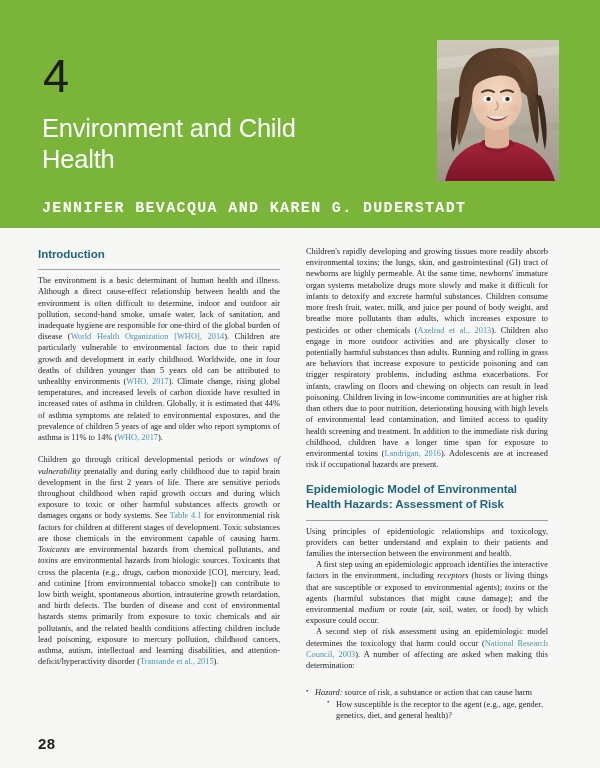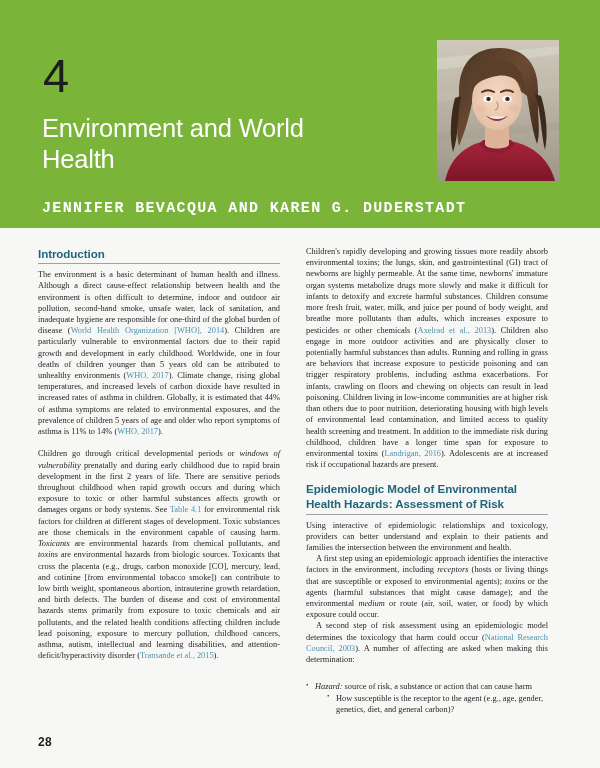--- a/index.html
+++ b/index.html
@@ -99,21 +99,21 @@
     font-weight: bold;
     font-size: 11.6px;
     line-height: 1.30;
     color: #20657a;
     letter-spacing: -0.08px;
     margin-bottom: 3px;
   }
 
   h2.section-heading.with-rule {
     border-bottom: 0.8px solid #9aa4a8;
-    padding-bottom: 2px;
+    padding-bottom: 8px;
     margin-bottom: 5px;
   }
 
   .spacer-before-heading { height: 11px; }
 
   p.body-text {
     font-family: "Liberation Serif", serif;
     font-size: 8.35px;
     line-height: 1.345;
     text-align: justify;
@@ -151,31 +151,31 @@
   }
   ul.risk-list ul.sub-list li { padding-left: 9px; }
 
   
   .page-number {
     position: absolute;
     left: 38px;
     top: 735px;
     font-family: "Liberation Sans", sans-serif;
     font-weight: bold;
-    font-size: 12px;
+    font-size: 15px;
     color: #1d1d1b;
     letter-spacing: 0.3px;
   }
 </style>
 </head>
 <body>
 
 <div class="chapter-banner">
   <div class="chapter-number">4</div>
-  <div class="chapter-title">Environment and World Health</div>
+  <div class="chapter-title">Environment and Child Health</div>
   <div class="chapter-authors">JENNIFER BEVACQUA AND KAREN G. DUDERSTADT</div>
 
   <div class="chapter-photo">
     <svg viewBox="0 0 122 141" preserveAspectRatio="xMidYMid slice">
       <defs>
         <linearGradient id="bgGrad" x1="0" y1="0" x2="0" y2="1">
           <stop offset="0%" stop-color="#cfc9bc"></stop>
           <stop offset="55%" stop-color="#b5aea0"></stop>
           <stop offset="100%" stop-color="#9d968a"></stop>
         </linearGradient>
@@ -248,30 +248,30 @@
   </div>
 
   <div class="column column-right">
 
     <p class="body-text"><span>Children's rapidly developing and growing tissues more readily absorb environmental toxins; the lungs, skin, and gastrointestinal (GI) tract of newborns are highly permeable. At the same time, newborns' immature organ systems metabolize drugs more slowly and make it difficult for infants to detoxify and excrete harmful substances. Children consume more fresh fruit, water, milk, and juice per pound of body weight, and breathe more pollutants than adults, which increases exposure to pesticides or other chemicals (</span><span class="cite">Axelrad et al., 2013</span><span>). Children also engage in more outdoor activities and are physically closer to potentially harmful substances than adults. Running and rolling in grass are behaviors that increase exposure to pesticide poisoning and can trigger respiratory problems, including asthma exacerbations. For infants, crawling on floors and chewing on objects can result in lead poisoning. Children living in low-income communities are at higher risk than others due to poor nutrition, deteriorating housing with high levels of environmental lead contamination, and limited access to quality health screening and treatment. In addition to the immediate risk during childhood, children have a longer time span for exposure to environmental toxins (</span><span class="cite">Landrigan, 2016</span><span>). Adolescents are at increased risk if occupational hazards are present.</span></p>
 
     <div class="spacer-before-heading"></div>
 
     <h2 class="section-heading with-rule">Epidemiologic Model of Environmental Health Hazards: Assessment of Risk</h2>
 
-    <p class="body-text">Using interactive of epidemiologic relationships and toxicology, providers can better understand and explain to their patients and families the intersection between the environment and health.</p>
+    <p class="body-text">Using principles of epidemiologic relationships and toxicology, providers can better understand and explain to their patients and families the intersection between the environment and health.</p>
 
     <p class="body-text"><span>A first step using an epidemiologic approach identifies the interactive factors in the environment, including </span><span class="ital">receptors</span><span> (hosts or living things that are susceptible or exposed to environmental agents); </span><span class="ital">toxins</span><span> or the agents (harmful substances that might cause damage); and the environmental </span><span class="ital">medium</span><span> or route (air, soil, water, or food) by which exposure could occur.</span></p>
 
     <p class="body-text"><span>A second step of risk assessment using an epidemiologic model determines the toxicology that harm could occur (</span><span class="cite">National Research Council, 2003</span><span>). A number of affecting are asked when making this determination:</span></p>
 
     <ul class="risk-list">
       <li><span class="ital">Hazard:</span><span> source of risk, a substance or action that can cause harm</span>
         <ul class="sub-list">
-          <li>How susceptible is the receptor to the agent (e.g., age, gender, genetics, diet, and general carbon)?</li>
+          <li>How susceptible is the receptor to the agent (e.g., age, gender, genetics, diet, and general health)?</li>
         </ul>
       </li>
     </ul>
 
   </div>
 </div>
 
 <div class="page-number">28</div>
 
 </body></html>

